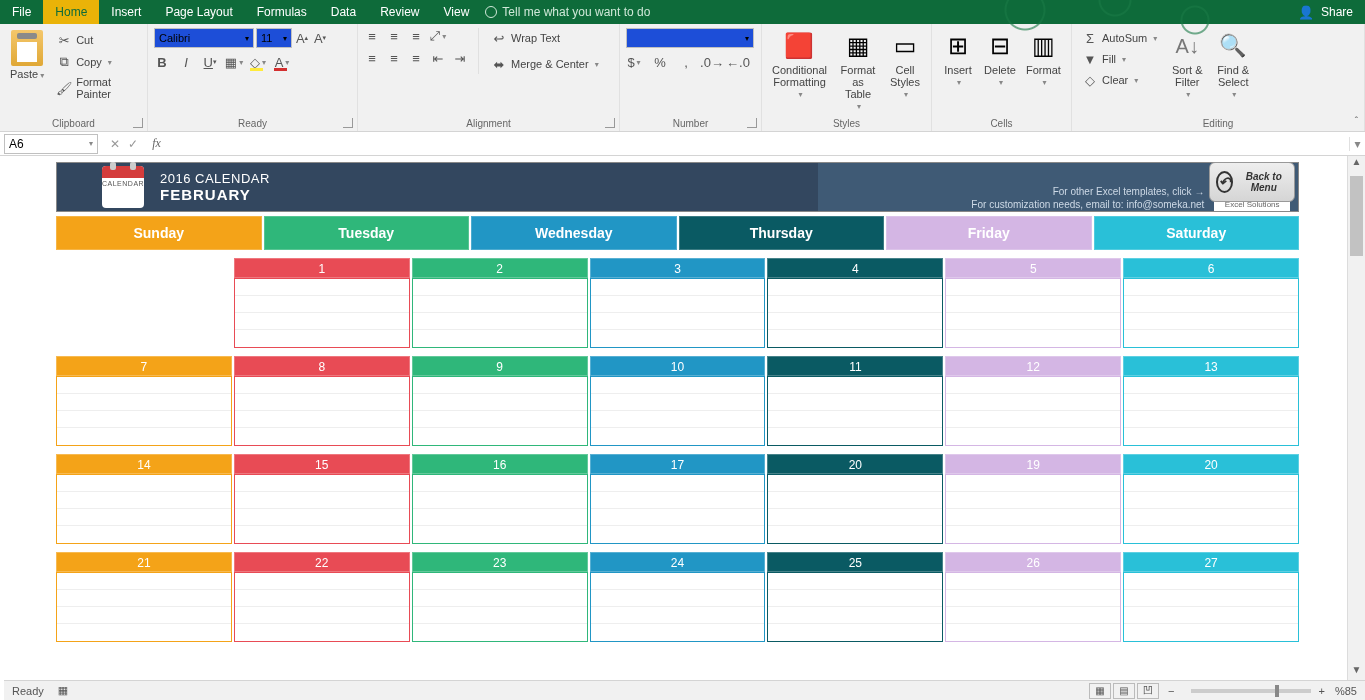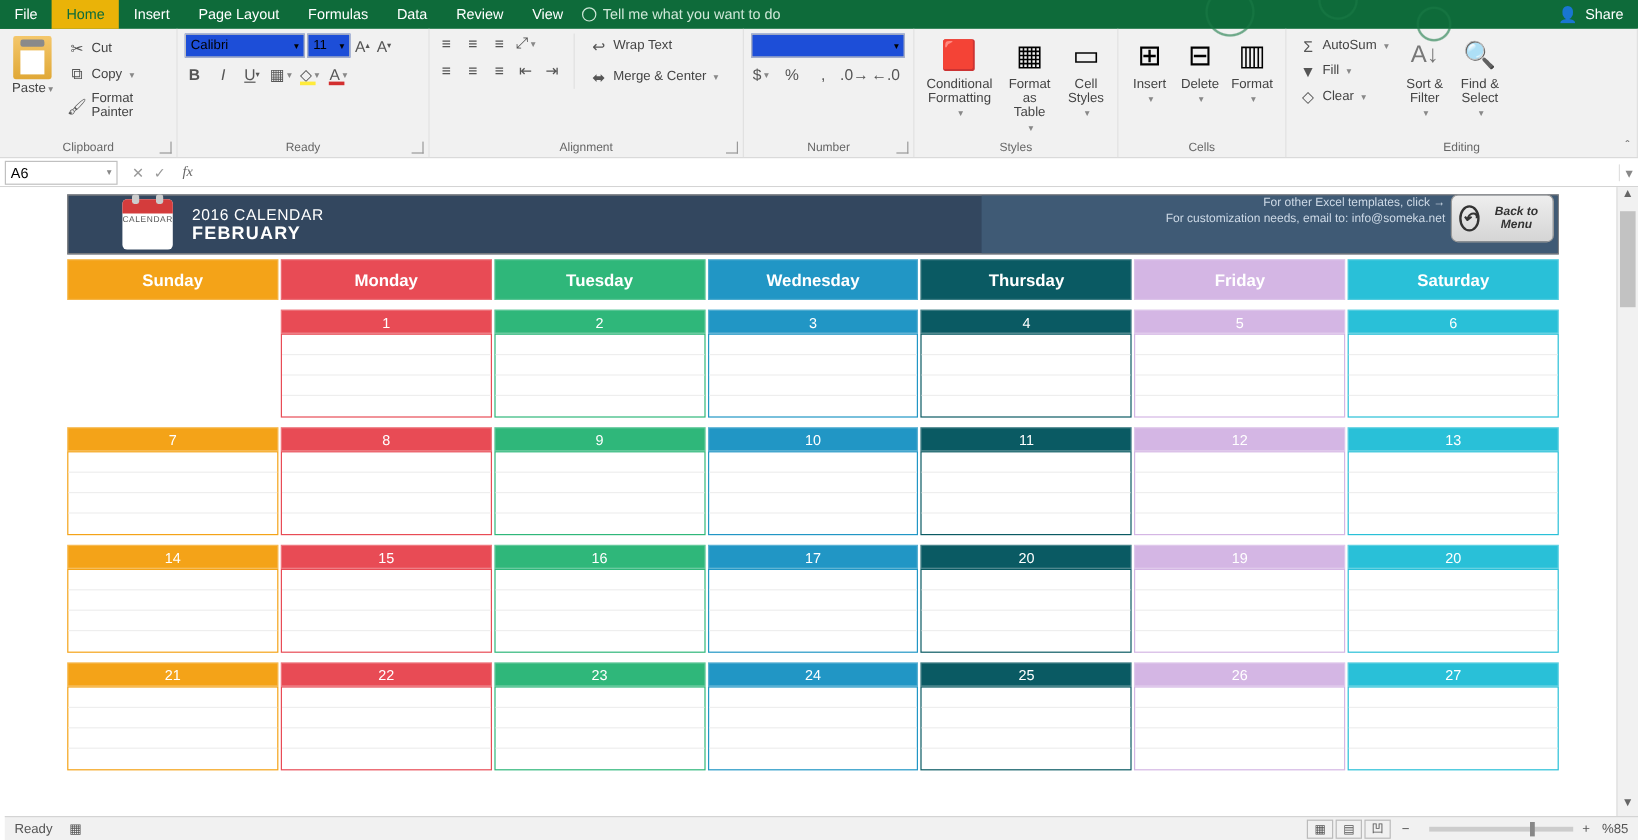--- a/index.html
+++ b/index.html
@@ -53,21 +53,21 @@
 .sheet-wrap{position:absolute;top:156px;left:0;right:0;bottom:20px;display:flex;}
 .rowhdr-gutter{width:8px;background:#fff;}
 .sheet{flex:1;overflow:hidden;position:relative;background:#fff;}
 .vscroll{width:18px;background:#f1f1f1;border-left:1px solid #dcdcdc;position:relative;}
 .vscroll .thumb{position:absolute;left:2px;right:2px;top:20px;height:80px;background:#c2c2c2;}
 .vscroll .arr{position:absolute;left:0;right:0;height:16px;text-align:center;color:#666;font-size:10px;}
 
 
 .cal-header { margin:6px 48px 0 48px; height:50px; display:flex; background:#33475f; border:1px solid #888;}
 .cal-header .left{flex:1;display:flex;align-items:center;gap:16px;padding-left:10px;margin-left:35px;}
-.cal-header .right{width:480px;background:#3f5a75;display:flex;align-items:flex-start;justify-content:flex-end;padding-right:8px;gap:10px;}
+.cal-header .right{width:480px;background:#3f5a75;display:flex;align-items:flex-end;justify-content:flex-end;padding-right:8px;gap:10px;}
 .cal-icn{width:42px;height:42px;background:#fff;border-radius:4px;position:relative;display:flex;flex-direction:column;}
 .cal-icn .top{height:12px;background:#d43c3c;border-radius:4px 4px 0 0;position:relative;}
 .cal-icn .top::before,.cal-icn .top::after{content:"";position:absolute;top:-4px;width:6px;height:8px;background:#ccc;border-radius:2px;}
 .cal-icn .top::before{left:8px;} .cal-icn .top::after{right:8px;}
 .cal-icn .bot{flex:1;font-size:7px;color:#555;text-align:center;padding-top:2px;letter-spacing:.5px;}
 .cal-title{color:#fff;}
 .cal-title .y{font-size:13px;letter-spacing:.5px;}
 .cal-title .m{font-size:15px;font-weight:bold;letter-spacing:1px;}
 .info-txt{color:#cdd9e6;font-size:10px;text-align:right;line-height:13px;}
 .someka{background:#fff;padding:2px 8px;text-align:center;}
@@ -335,21 +335,20 @@
       </div>
     </div>
 
     <div class="backbtn">
       <span class="arr-icn">↶</span>
       <span style="text-align:center">Back to Menu</span>
     </div>
 
     <div class="dayhdr-row" id="dayhdr">
         <div class="dayhdr c0">Sunday</div>
-        <div class="dayhdr c1">Monday</div>
         <div class="dayhdr c2">Tuesday</div>
         <div class="dayhdr c3">Wednesday</div>
         <div class="dayhdr c4">Thursday</div>
         <div class="dayhdr c5">Friday</div>
         <div class="dayhdr c6">Saturday</div>
       </div>
     <div class="weeks" id="weeks">
         <div class="week">
           <div class="daycell empty">
             <div class="daynum c0"></div>

